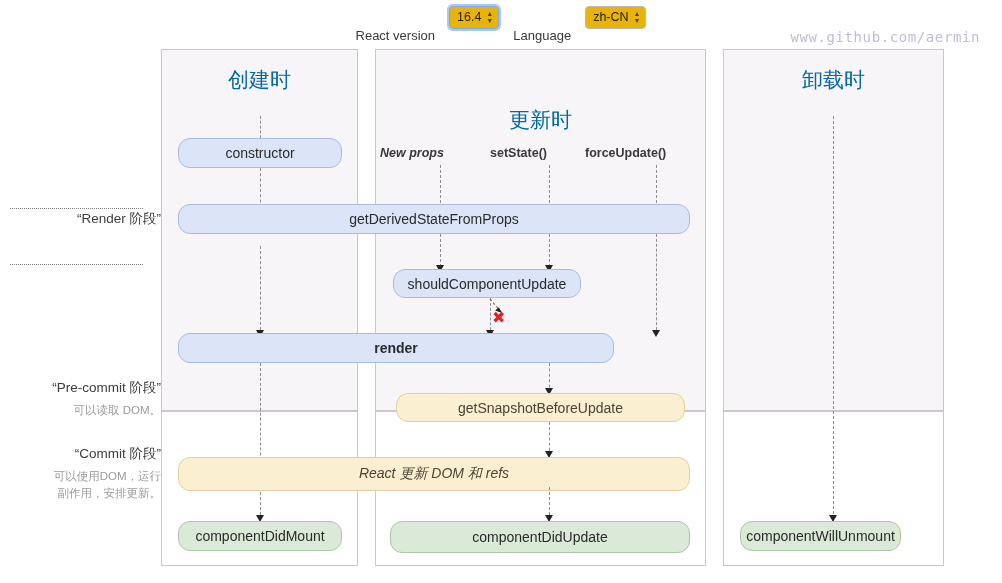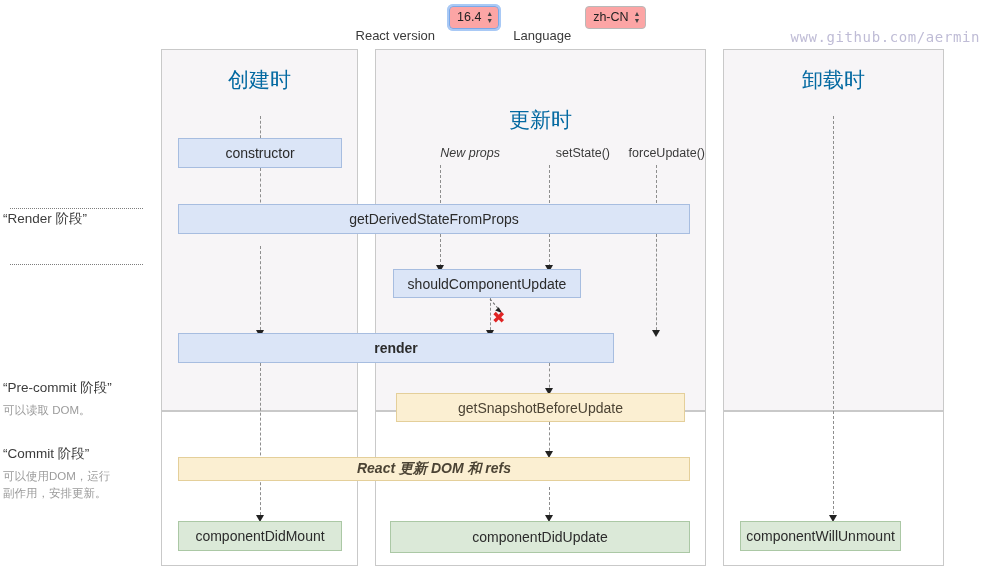--- a/index.html
+++ b/index.html
@@ -33,21 +33,21 @@
     color: #3a3a3a;
     white-space: nowrap;
     margin-top: 36px;
   }
   .select-box {
     display: inline-flex;
     align-items: center;
     gap: 5px;
     font-size: 12.5px;
     color: #222;
-    background: #fca5a5;
+    background: #eab308;
     border: 1px solid #b9b9b9;
     border-radius: 4px;
     padding: 2px 5px 2px 7px;
     height: 17px;
     line-height: 17px;
     box-sizing: content-box;
   }
   .select-box.focused {
     outline: 2px solid #a9c9f5;
     border-color: #7aa8e8;
@@ -80,22 +80,22 @@
     position: absolute;
     left: 0; top: 34px;
     width: 1002px;
     height: 549px;
   }
 
   
   .phase {
     position: absolute;
     width: 145px;
-    left: 3px;
-    text-align: left;
+    left: 16px;
+    text-align: right;
   }
   .phase-title {
     font-size: 13.5px;
     color: #3c3c3c;
     white-space: nowrap;
   }
   .phase-desc {
     font-size: 11.5px;
     color: #9b9b9b;
     line-height: 17px;
@@ -122,21 +122,21 @@
     text-align: center;
     font-size: 21px;
     color: #0369a1;
     white-space: nowrap;
   }
 
   
   .node {
     position: absolute;
     box-sizing: border-box;
-    border-radius: 0;
+    border-radius: 12px;
     display: flex;
     align-items: center;
     justify-content: center;
     font-size: 14px;
     white-space: nowrap;
     text-align: center;
   }
   .node.blue {
     background: #dbe5f7;
     border: 1px solid #a7bde0;
@@ -154,21 +154,22 @@
   }
   .node.bold  { font-weight: bold; }
   .node.italic{ font-style: italic; }
 
   
   .trigger {
     position: absolute;
     font-size: 12.5px;
     color: #3a3a3a;
     white-space: nowrap;
-    text-align: right;
+    text-align: left;
+    font-weight: bold;
   }
   .trigger.italic { font-style: italic; }
 
   
   .vline {
     position: absolute;
     width: 0;
     border-left: 1px dashed #8e8e8e;
   }
   .arrowhead {
@@ -302,21 +303,21 @@
   <div class="node blue bold" style="left:178px; top:299px; width:436px; height:30px;">render</div>
 
   <div class="vline" style="left:549px; top:329px; height:30px;"></div>
   <div class="arrowhead" style="left:544.5px; top:354px;"></div>
 
   <div class="node yellow" style="left:396px; top:359px; width:289px; height:29px;">getSnapshotBeforeUpdate</div>
 
   <div class="vline" style="left:549px; top:388px; height:34px;"></div>
   <div class="arrowhead" style="left:544.5px; top:417px;"></div>
 
-  <div class="node yellow italic" style="left:178px; top:423px; width:512px; height:24px;font-weight:bold;">React 更新 DOM 和 refs</div>
+  <div class="node yellow italic" style="left:178px; top:423px; width:512px; height:34px;">React 更新 DOM 和 refs</div>
 
   <div class="vline" style="left:549px; top:453px; height:33px;"></div>
   <div class="arrowhead" style="left:544.5px; top:481px;"></div>
 
   <div class="node green" style="left:390px; top:487px; width:300px; height:32px;">componentDidUpdate</div>
 
   <div class="vline" style="left:833px; top:82px; height:403px;"></div>
   <div class="arrowhead" style="left:828.5px; top:481px;"></div>
 
   <div class="node green" style="left:740px; top:487px; width:161px; height:30px;">componentWillUnmount</div>

